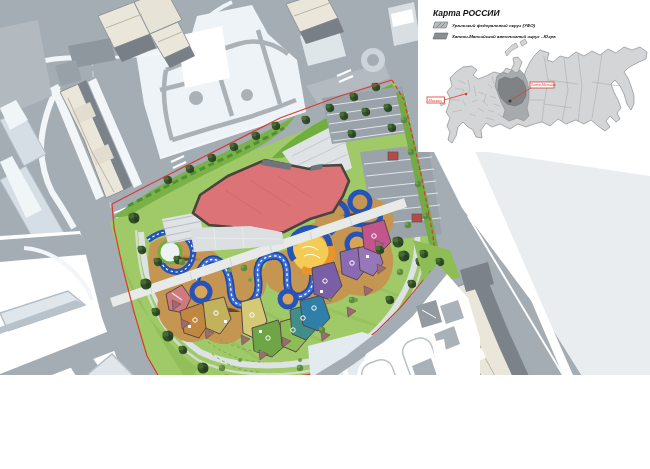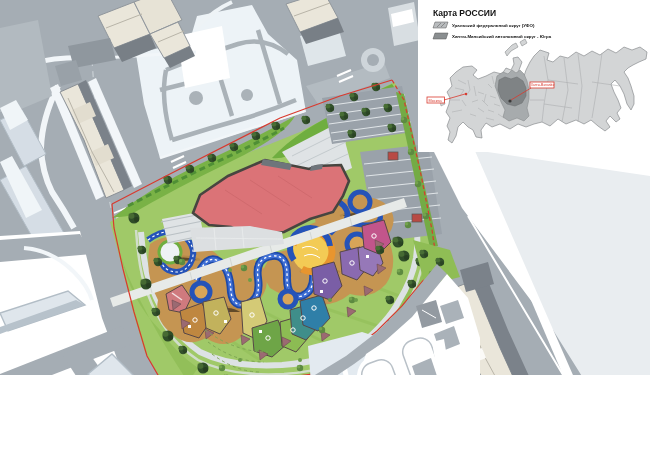--- a/index.html
+++ b/index.html
@@ -1,17 +1,17 @@
 <!DOCTYPE html>
 <html><head>
 <meta charset="utf-8">
 <style>
   html,body{margin:0;padding:0;background:#ffffff;}
   .page{width:650px;height:375px;position:relative;overflow:hidden;background:#15803d;
-        font-family:"Liberation Sans", sans-serif;}
+        font-family:"Liberation Sans", sans-serif;font-style:italic;}
   svg{display:block;}
 </style>
 </head>
 <body>
 <div class="page">
 <svg width="650" height="469" viewBox="0 0 650 469" xmlns="http://www.w3.org/2000/svg">
 <defs>
   <g id="tree">
     <circle cx="0" cy="0" r="4.2" fill="#33512b"></circle>
     <circle cx="-2.2" cy="-1.8" r="2.4" fill="#486e35"></circle>

